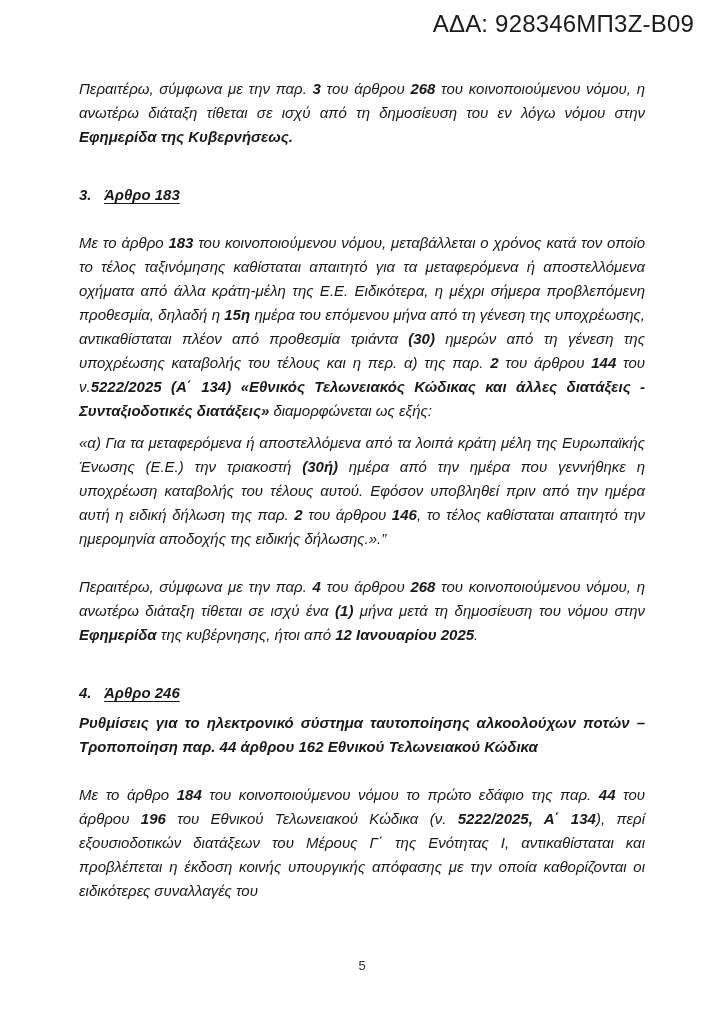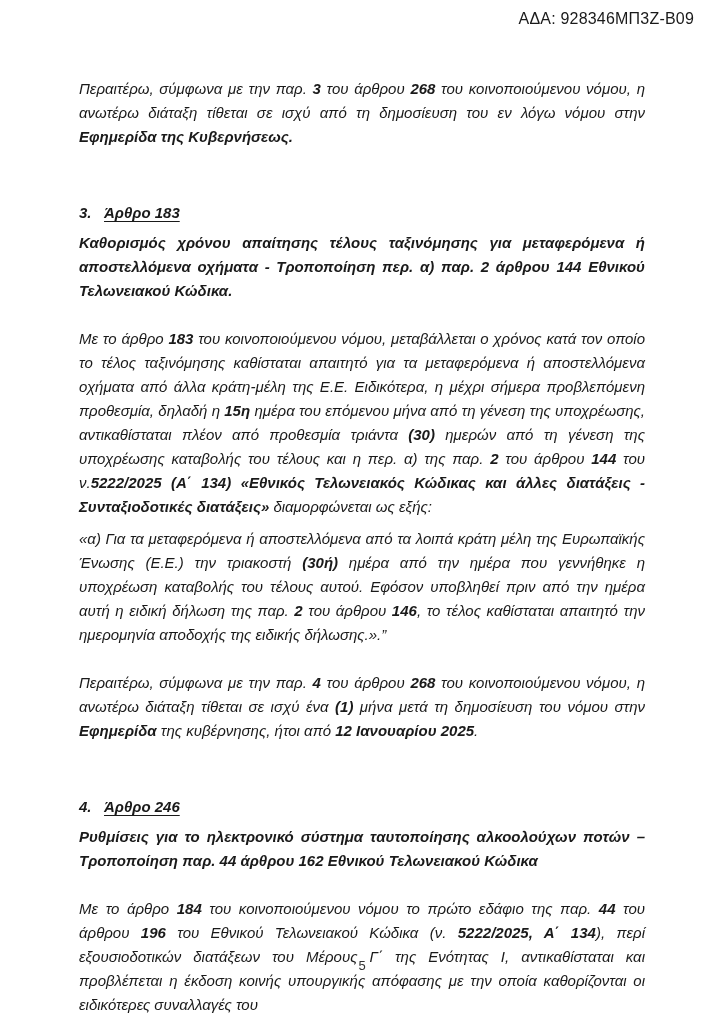--- a/index.html
+++ b/index.html
@@ -9,21 +9,21 @@
     background: #ffffff;
     position: relative;
     font-family: "Liberation Sans", sans-serif;
     color: #1a1a1a;
     overflow: hidden;
   }
   .ada {
     position: absolute;
     top: 10px;
     right: 30px;
-    font-size: 16px;
+    font-size: 24px;
     letter-spacing: 0.2px;
     color: #1a1a1a;
     white-space: nowrap;
   }
   .doc {
     position: absolute;
     top: 77px;
     left: 79px;
     width: 566px;
     font-style: italic;
@@ -31,21 +31,21 @@
   .block {
     margin: 0;
     font-size: 15px;
     line-height: 24px;
     text-align: justify;
     color: #1a1a1a;
   }
   .doc .block:first-child { margin-top: 0; }
   .body-paragraph { margin-top: 24px; }
   .quote-paragraph { margin-top: 8px; }
-  .section-heading { margin-top: 52px; text-align: left; font-weight: 700; }
+  .section-heading { margin-top: 34px; text-align: left; font-weight: 700; }
   .section-subtitle { margin-top: 6px; font-weight: 700; }
   .b { font-weight: 700; }
   .u { text-decoration: underline; text-underline-offset: 3px; }
   .pagenum {
     position: absolute;
     top: 958px;
     left: 0;
     width: 724px;
     text-align: center;
     font-size: 13px;
@@ -54,21 +54,20 @@
 </style>
 </head>
 <body>
 
 <div class="page">
   <div class="ada">ΑΔΑ: 928346ΜΠ3Ζ-Β09</div>
 
   <main class="doc">
       <p class="block body-paragraph"><span>Περαιτέρω, σύμφωνα με την παρ. </span><span class="b">3</span><span> του άρθρου </span><span class="b">268</span><span> του κοινοποιούμενου νόμου, η ανωτέρω διάταξη τίθεται σε ισχύ από τη δημοσίευση του εν λόγω νόμου στην </span><span class="b">Εφημερίδα της Κυβερνήσεως.</span></p>
       <p class="block section-heading"><span class="b">3.&nbsp;&nbsp;&nbsp;</span><span class="b u">Άρθρο 183</span></p>
-      <p class="block section-subtitle"><span class="b">Καθορισμός χρόνου απαίτησης τέλους ταξινόμησης για μεταφερόμενα ή αποστελλόμενα οχήματα - Τροποποίηση περ. α) παρ. 2 άρθρου 144 Εθνικού Τελωνειακού Κώδικα.</span></p>
       <p class="block body-paragraph"><span>Με το άρθρο </span><span class="b">183</span><span> του κοινοποιούμενου νόμου, μεταβάλλεται ο χρόνος κατά τον οποίο το τέλος ταξινόμησης καθίσταται απαιτητό για τα μεταφερόμενα ή αποστελλόμενα οχήματα από άλλα κράτη-μέλη της Ε.Ε. Ειδικότερα, η μέχρι σήμερα προβλεπόμενη προθεσμία, δηλαδή η </span><span class="b">15η</span><span> ημέρα του επόμενου μήνα από τη γένεση της υποχρέωσης, αντικαθίσταται πλέον από προθεσμία τριάντα </span><span class="b">(30)</span><span> ημερών από τη γένεση της υποχρέωσης καταβολής του τέλους και η περ. α) της παρ. </span><span class="b">2</span><span> του άρθρου </span><span class="b">144</span><span> του ν.</span><span class="b">5222/2025 (Α΄ 134)</span><span> </span><span class="b">«Εθνικός Τελωνειακός Κώδικας και άλλες διατάξεις - Συνταξιοδοτικές διατάξεις»</span><span> διαμορφώνεται ως εξής:</span></p>
       <p class="block quote-paragraph"><span>«α) Για τα μεταφερόμενα ή αποστελλόμενα από τα λοιπά κράτη μέλη της Ευρωπαϊκής Ένωσης (Ε.Ε.) την τριακοστή </span><span class="b">(30ή)</span><span> ημέρα από την ημέρα που γεννήθηκε η υποχρέωση καταβολής του τέλους αυτού. Εφόσον υποβληθεί πριν από την ημέρα αυτή η ειδική δήλωση της παρ. </span><span class="b">2</span><span> του άρθρου </span><span class="b">146</span><span>, το τέλος καθίσταται απαιτητό την ημερομηνία αποδοχής της ειδικής δήλωσης.».” </span></p>
       <p class="block body-paragraph"><span>Περαιτέρω, σύμφωνα με την παρ. </span><span class="b">4</span><span> του άρθρου </span><span class="b">268</span><span> του κοινοποιούμενου νόμου, η ανωτέρω διάταξη τίθεται σε ισχύ ένα </span><span class="b">(1)</span><span> μήνα μετά τη δημοσίευση του νόμου στην </span><span class="b">Εφημερίδα</span><span> της κυβέρνησης, ήτοι από </span><span class="b">12 Ιανουαρίου 2025</span><span>.</span></p>
       <p class="block section-heading"><span class="b">4.&nbsp;&nbsp;&nbsp;</span><span class="b u">Άρθρο 246</span></p>
       <p class="block section-subtitle"><span class="b">Ρυθμίσεις για το ηλεκτρονικό σύστημα ταυτοποίησης αλκοολούχων ποτών – Τροποποίηση παρ. 44 άρθρου 162 Εθνικού Τελωνειακού Κώδικα</span></p>
       <p class="block body-paragraph"><span>Με το άρθρο </span><span class="b">184</span><span> του κοινοποιούμενου νόμου το πρώτο εδάφιο της παρ. </span><span class="b">44</span><span> του άρθρου </span><span class="b">196</span><span> του Εθνικού Τελωνειακού Κώδικα (ν. </span><span class="b">5222/2025, Α΄ 134</span><span>), περί εξουσιοδοτικών διατάξεων του Μέρους Γ΄ της Ενότητας Ι, αντικαθίσταται και προβλέπεται η έκδοση κοινής υπουργικής απόφασης με την οποία καθορίζονται οι ειδικότερες συναλλαγές του</span></p>
     </main>
 
   <div class="pagenum">5</div>
 </div>

